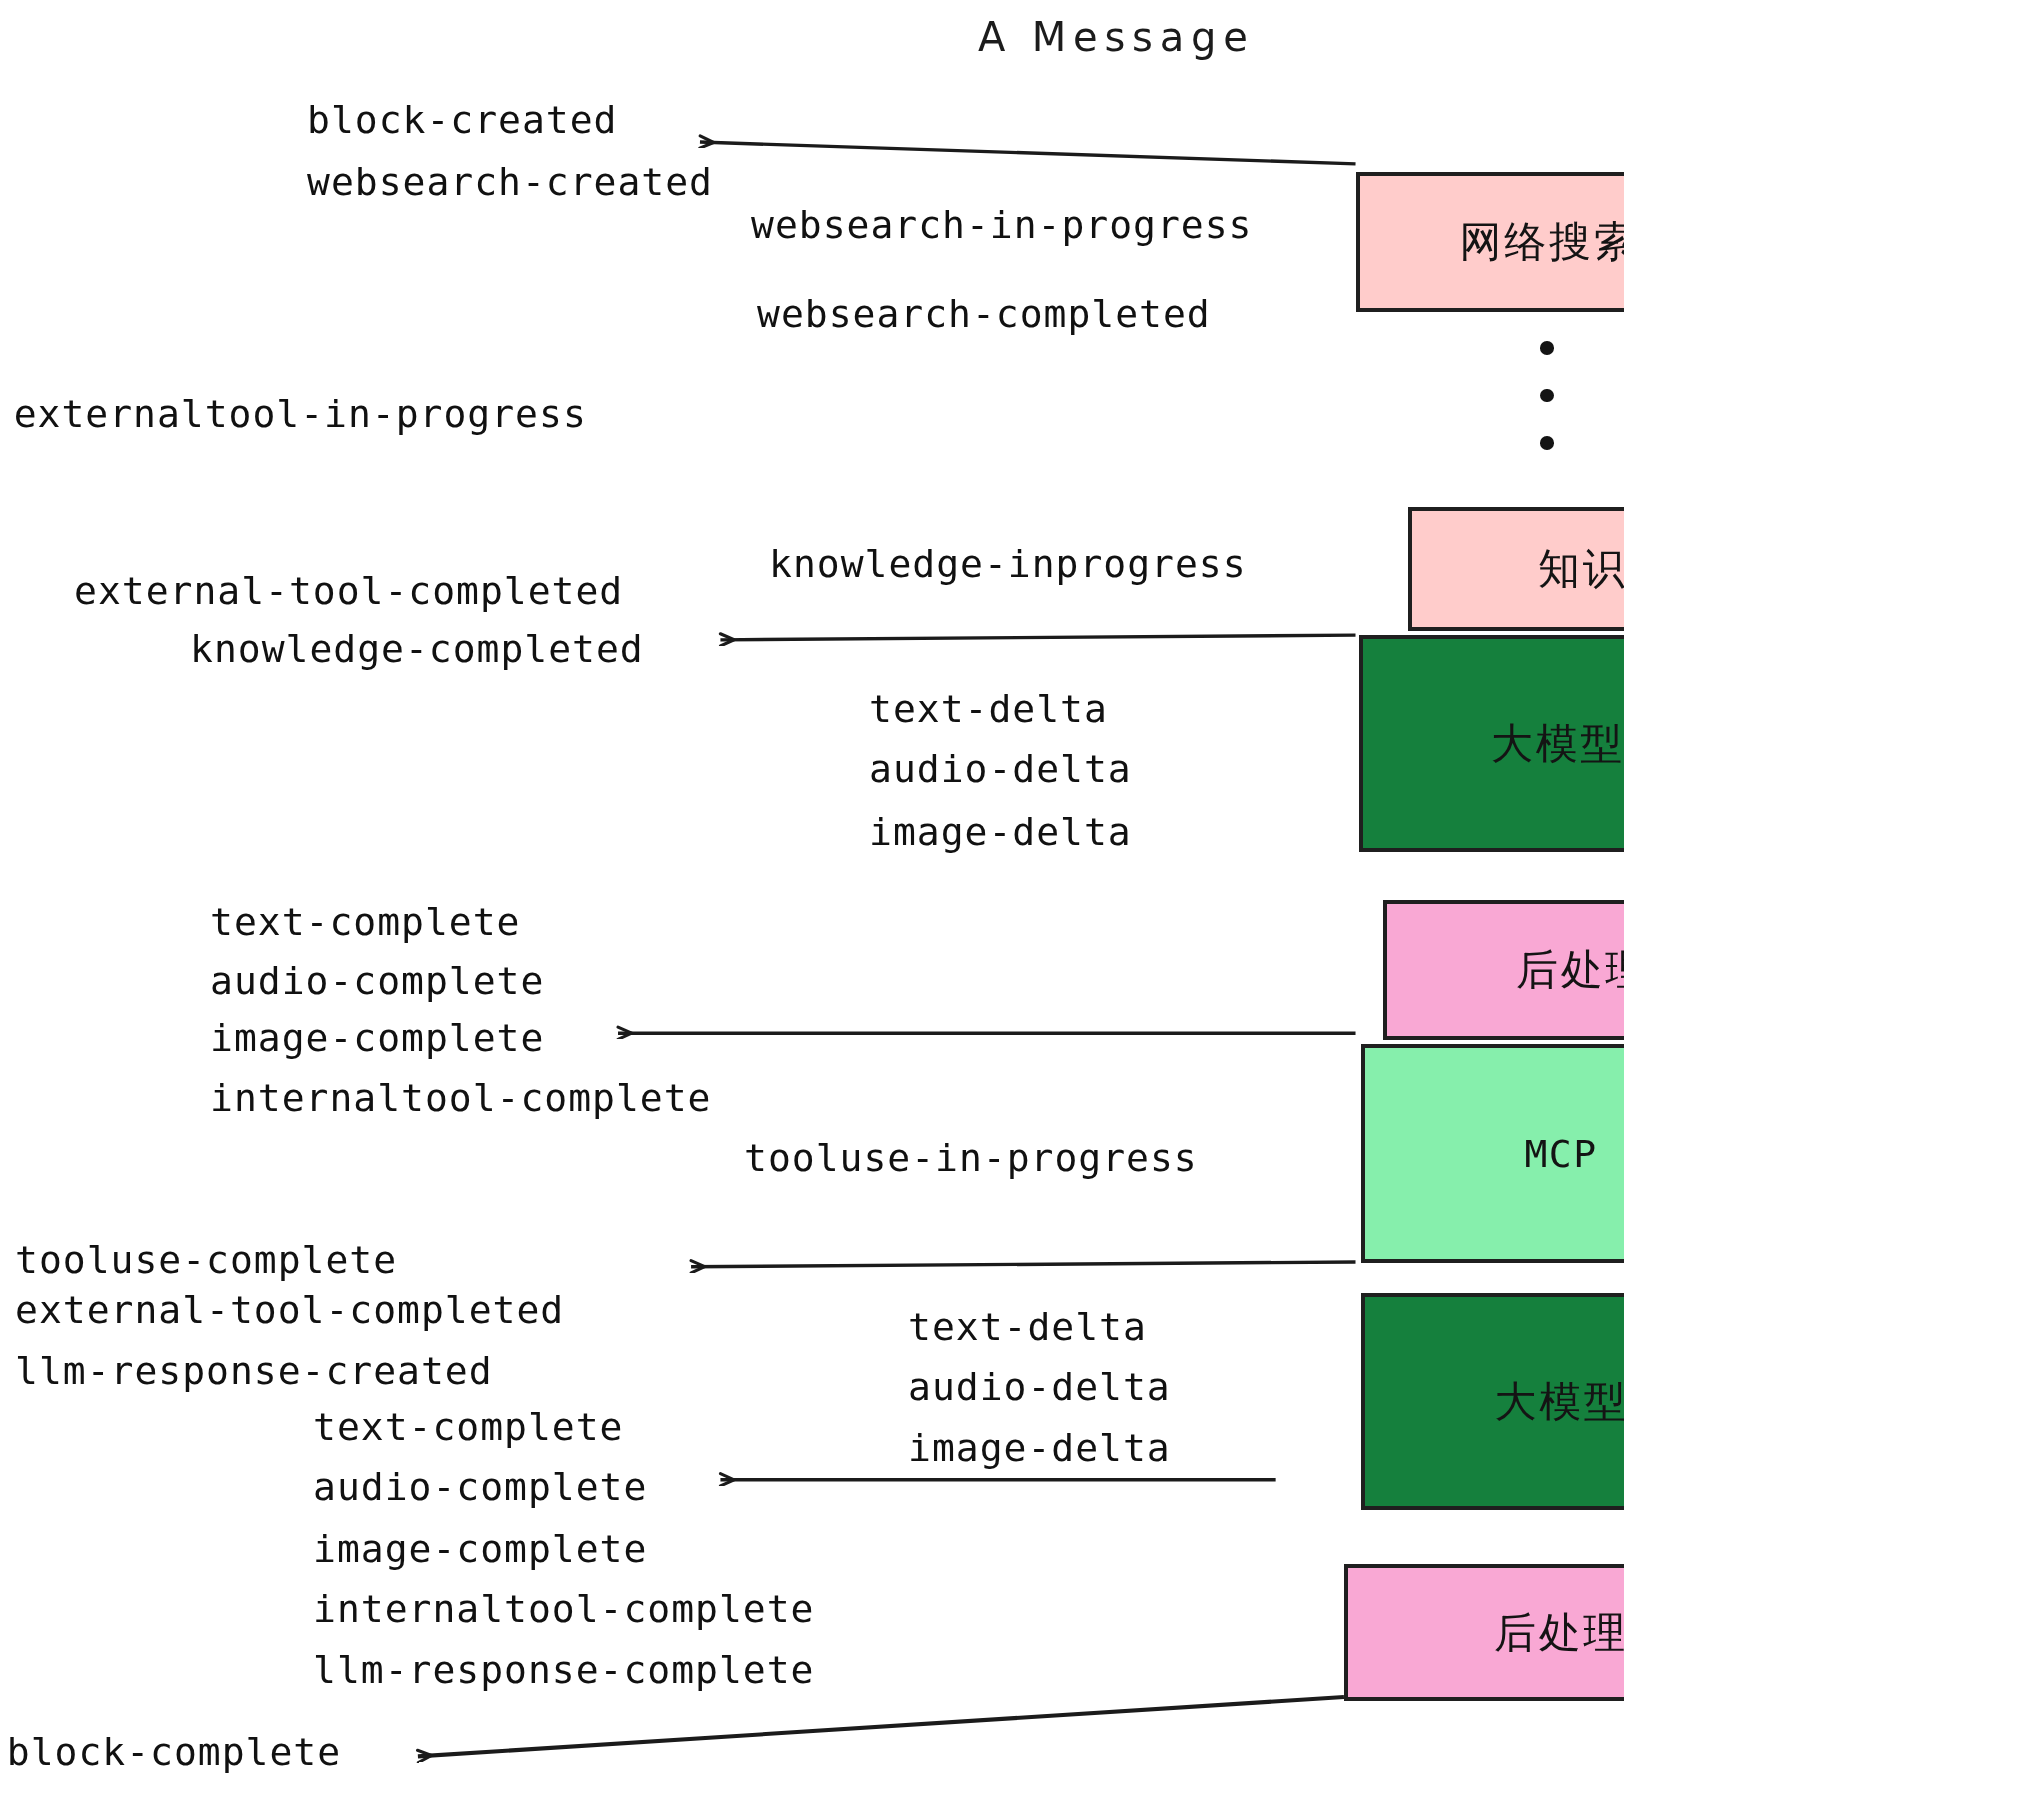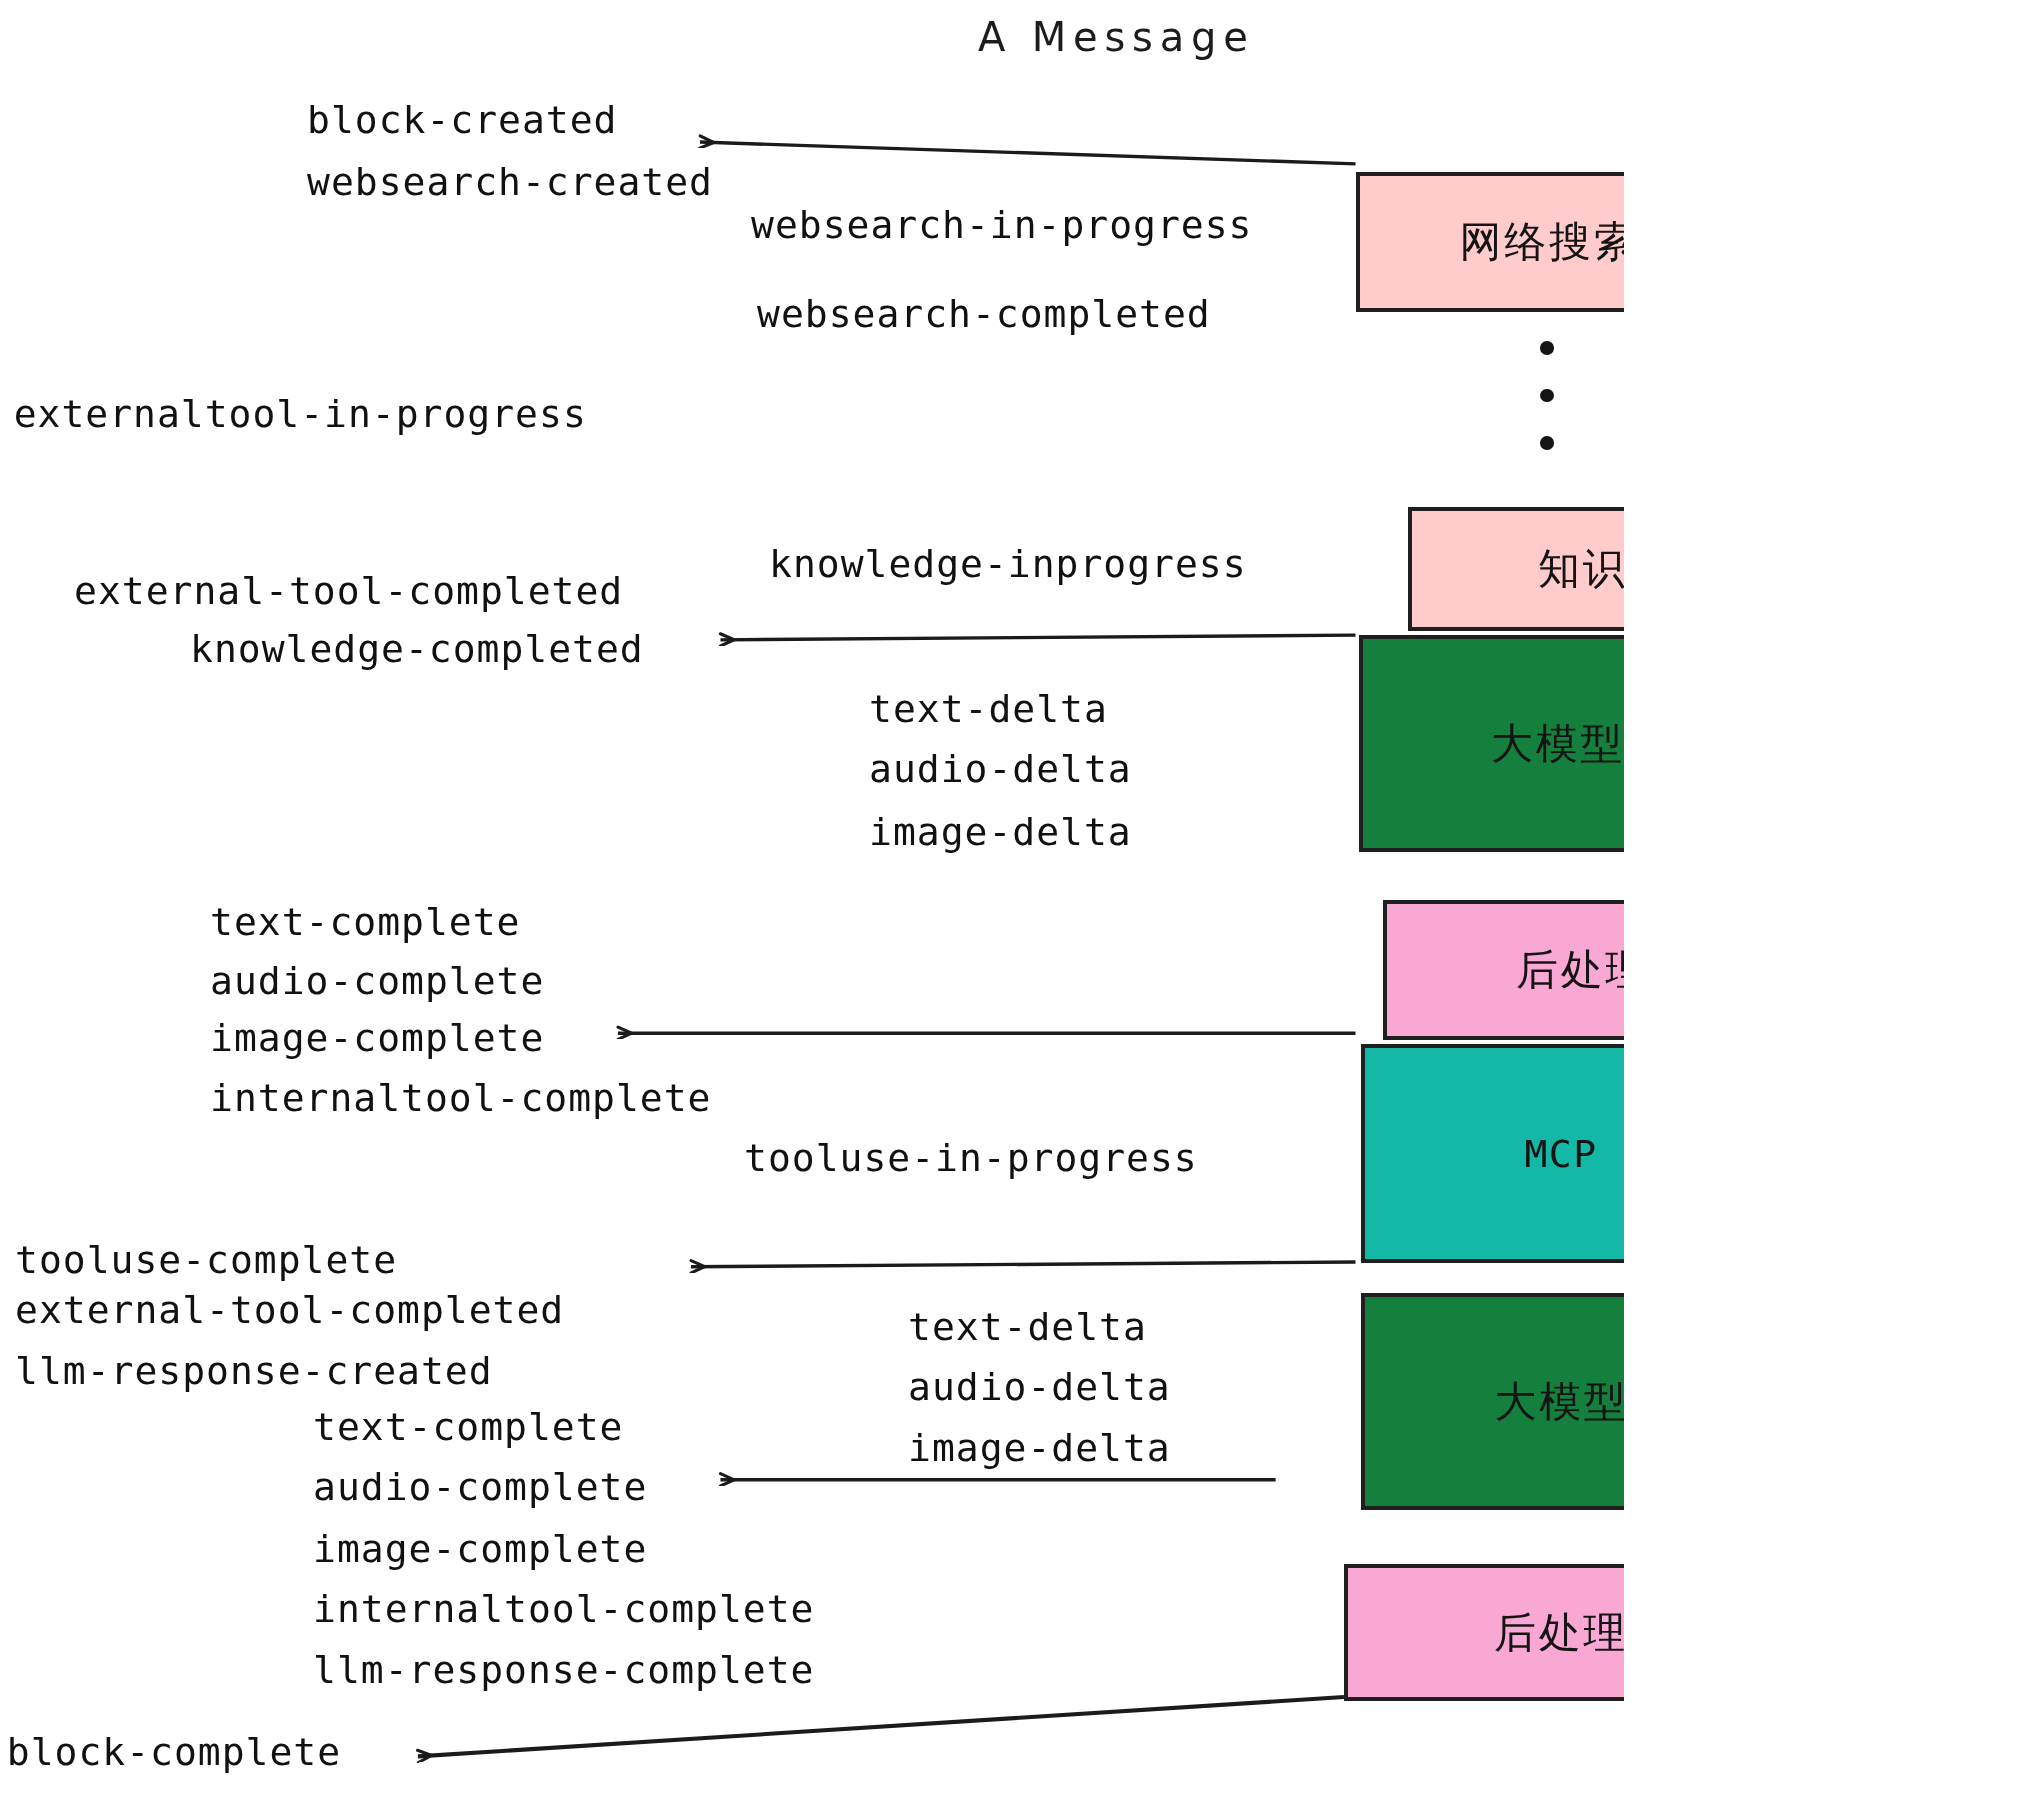--- a/index.html
+++ b/index.html
@@ -47,21 +47,21 @@
     display: flex;
     align-items: center;
     justify-content: center;
     font-family: "DejaVu Sans", "Liberation Sans", sans-serif;
     font-size: 42px;
     letter-spacing: 2.7px;
     color: #141414;
   }
   .box.pink   { background: #FFCCCB; }
   .box.green  { background: #15803d; }
-  .box.yellow { background: #14b8a6; }
+  .box.yellow { background: #86efac; }
   .box.plain  { background: #f9a8d4; }
   .box.mono {
     font-family: "DejaVu Sans Mono", "Liberation Mono", monospace;
     font-size: 38px;
     letter-spacing: 1.4px;
   }
 
   
   .dots {
     position: absolute;

